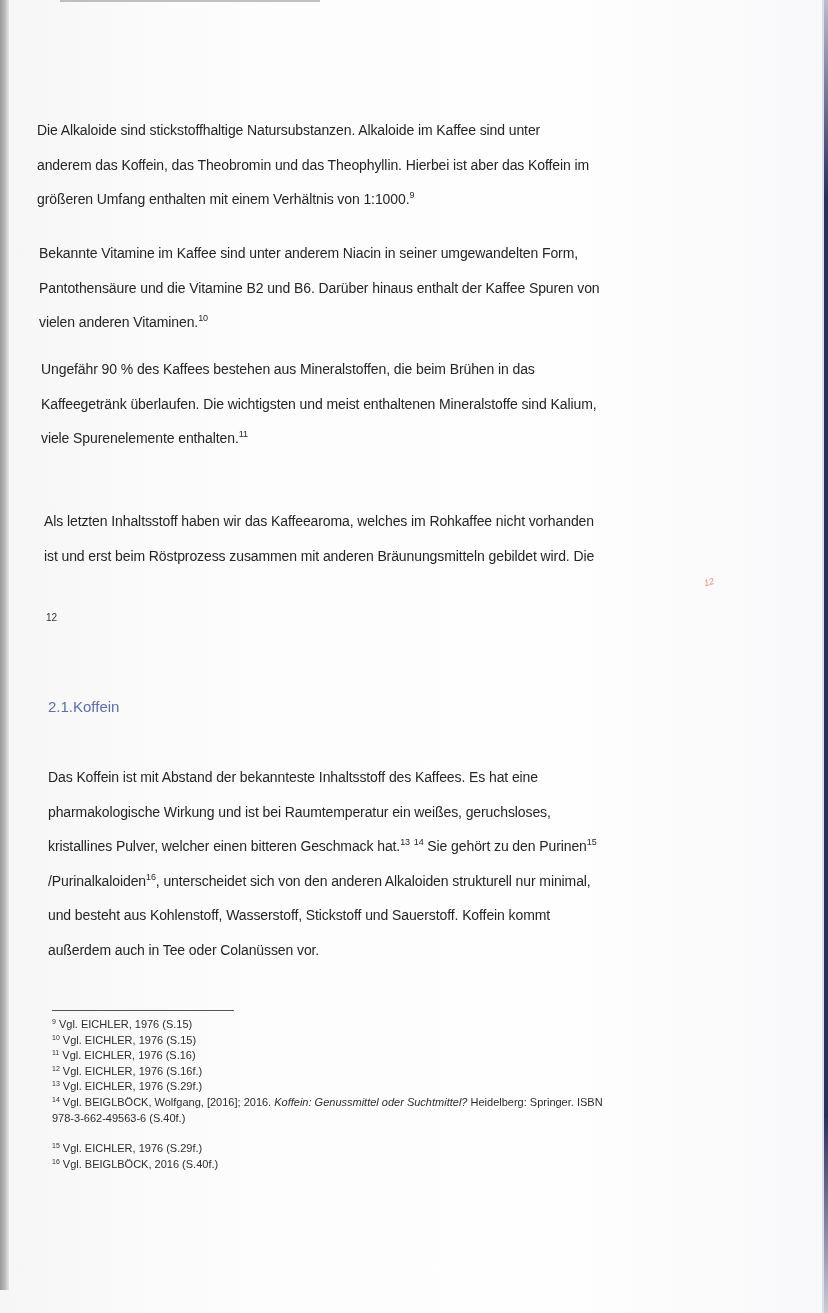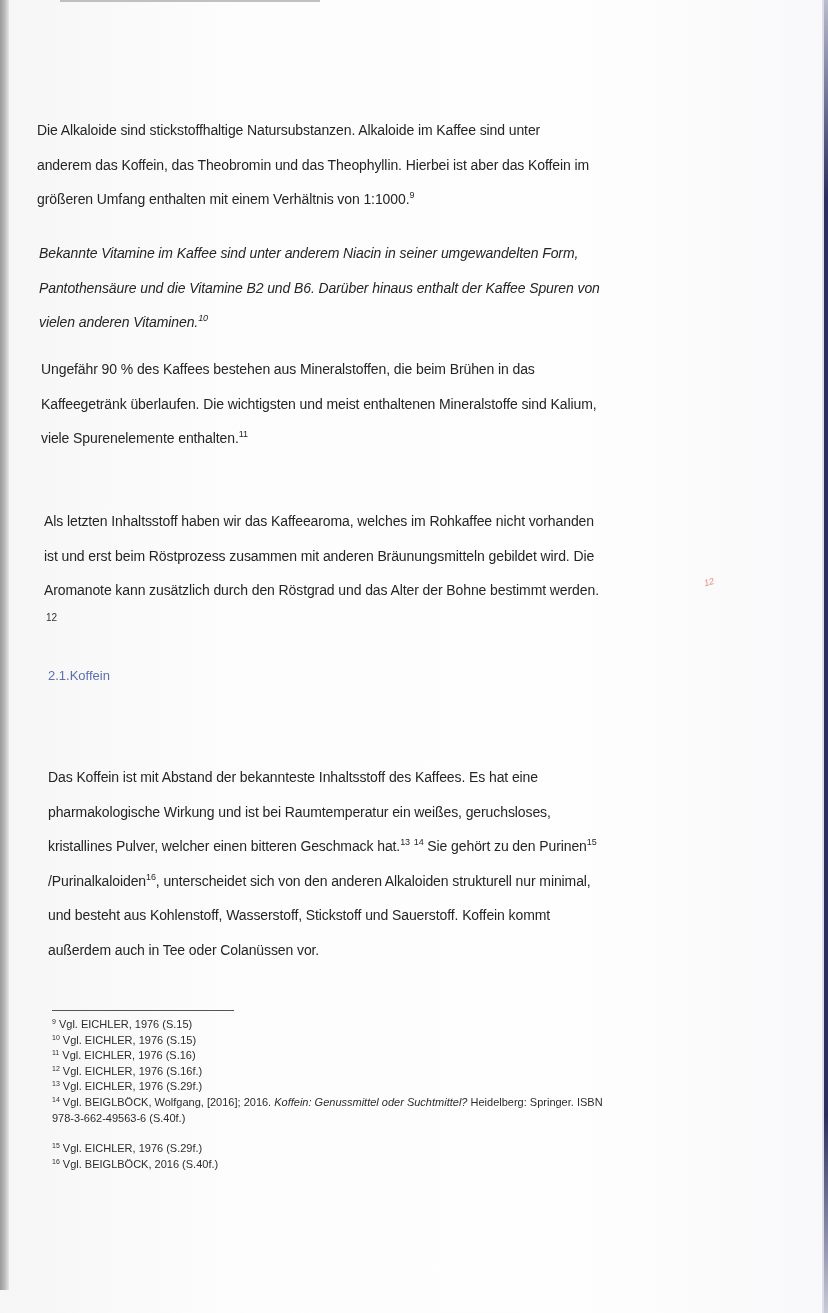--- a/index.html
+++ b/index.html
@@ -55,22 +55,22 @@
       display: block;
     }
     sup {
       font-size: 9px;
       line-height: 0;
       vertical-align: 6px;
     }
     .heading {
       position: absolute;
       left: 48px;
-      top: 668px;
-      font-size: 13px;
+      top: 698px;
+      font-size: 15px;
       color: #5b6fae;
       letter-spacing: 0px;
     }
     .fn-orphan {
       position: absolute;
       left: 46px;
       top: 612px;
       font-size: 10px;
       color: #333;
     }
@@ -120,36 +120,35 @@
   <div class="top-shadow"></div>
   <div class="right-edge-inner"></div>
   <div class="right-edge"></div>
 
   <div class="para" style="left:37px; top:113px;">
     <span class="line">Die Alkaloide sind stickstoffhaltige Natursubstanzen. Alkaloide im Kaffee sind unter</span>
     <span class="line">anderem das Koffein, das Theobromin und das Theophyllin. Hierbei ist aber das Koffein im</span>
     <span class="line"><span>größeren Umfang enthalten mit einem Verhältnis von 1:1000.</span><sup>9</sup></span>
   </div>
 
-  <div class="para" style="left:39px; top:236px;font-style:italic;">
+  <div class="para" style="left:39px; top:236px;">
     <span class="line">Bekannte Vitamine im Kaffee sind unter anderem Niacin in seiner umgewandelten Form,</span>
     <span class="line">Pantothensäure  und die Vitamine B2 und B6. Darüber hinaus enthalt der Kaffee Spuren von</span>
     <span class="line"><span>vielen anderen Vitaminen.</span><sup>10</sup></span>
   </div>
 
   <div class="para" style="left:41px; top:352px;">
     <span class="line">Ungefähr 90 % des Kaffees bestehen aus Mineralstoffen, die beim Brühen in das</span>
     <span class="line">Kaffeegetränk überlaufen. Die wichtigsten und meist enthaltenen Mineralstoffe sind Kalium,</span>
     <span class="line"><span>viele Spurenelemente enthalten.</span><sup>11</sup></span>
   </div>
 
   <div class="para" style="left:44px; top:504px;">
     <span class="line">Als letzten Inhaltsstoff  haben wir das Kaffeearoma, welches im Rohkaffee nicht vorhanden</span>
     <span class="line">ist und erst beim Röstprozess zusammen mit anderen Bräunungsmitteln gebildet wird. Die</span>
-    <span class="line">Aromanote kann zusätzlich durch den Röstgrad und das Alter der Bohne bestimmt werden.</span>
   </div>
   <div class="fn-orphan">12</div>
   <div class="red-mark">12</div>
 
   <div class="heading">2.1.Koffein</div>
 
   <div class="para" style="left:48px; top:760px;">
     <span class="line">Das Koffein ist mit Abstand der bekannteste  Inhaltsstoff des Kaffees. Es hat eine</span>
     <span class="line">pharmakologische Wirkung und ist bei Raumtemperatur ein weißes, geruchsloses,</span>
     <span class="line"><span>kristallines Pulver, welcher einen bitteren Geschmack hat.</span><sup>13</sup> <sup>14</sup><span> Sie gehört zu den Purinen</span><sup>15</sup></span>

